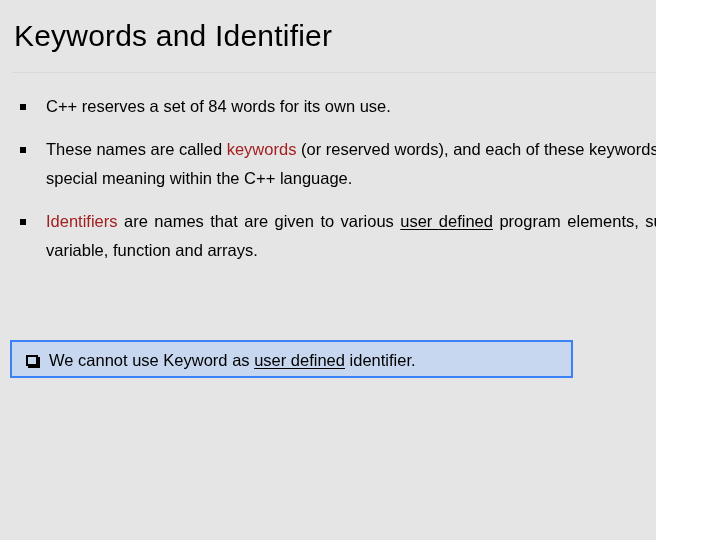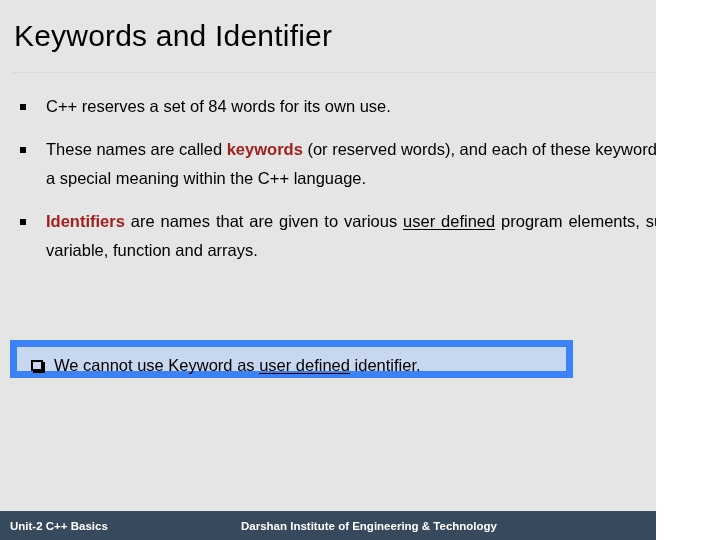--- a/index.html
+++ b/index.html
@@ -73,36 +73,36 @@
   }
   .bullet-row.justify .text {
     text-align: justify;
     text-align-last: left;
   }
   .bullet-row .text {
     display: block;
   }
   .red {
     color: #a32020;
-    font-weight: bold;
+    font-weight: normal;
   }
   .uline {
     text-decoration: underline;
     text-underline-offset: 2px;
   }
 
   
   #callout {
     position: absolute;
     left: 10px;
     top: 340px;
     width: 563px;
     height: 38px;
     background: #c6d7ef;
-    border: 7px solid #3b82f6;
+    border: 2px solid #3b82f6;
     box-sizing: border-box;
   }
   #callout .inner {
     position: absolute;
     left: 14px;
     top: 0;
     right: 8px;
     height: 36px;
     display: flex;
     align-items: center;
@@ -201,19 +201,14 @@
 
   </div>
 
   <div id="callout">
     <div class="inner">
       <span class="hollow-marker"></span>
       <span><span>We cannot use Keyword as </span><span class="uline">user defined</span><span> identifier.</span></span>
     </div>
   </div>
 
-  <div id="footer">
-    <div class="f-left">Unit-2 C++ Basics</div>
-    <div class="f-center">Darshan Institute of Engineering &amp; Technology</div>
-    <div class="f-right">15</div>
-  </div>
 
 </div>
 
 </body></html>

